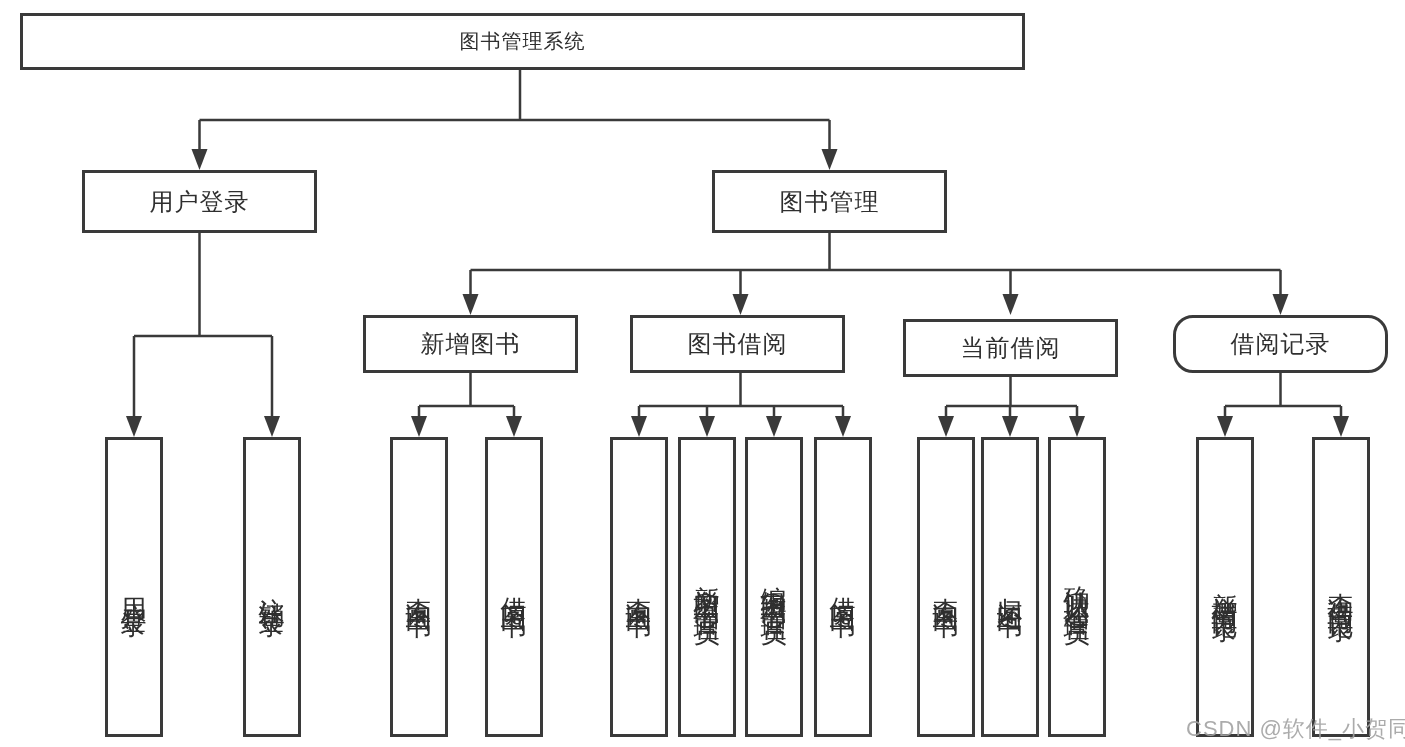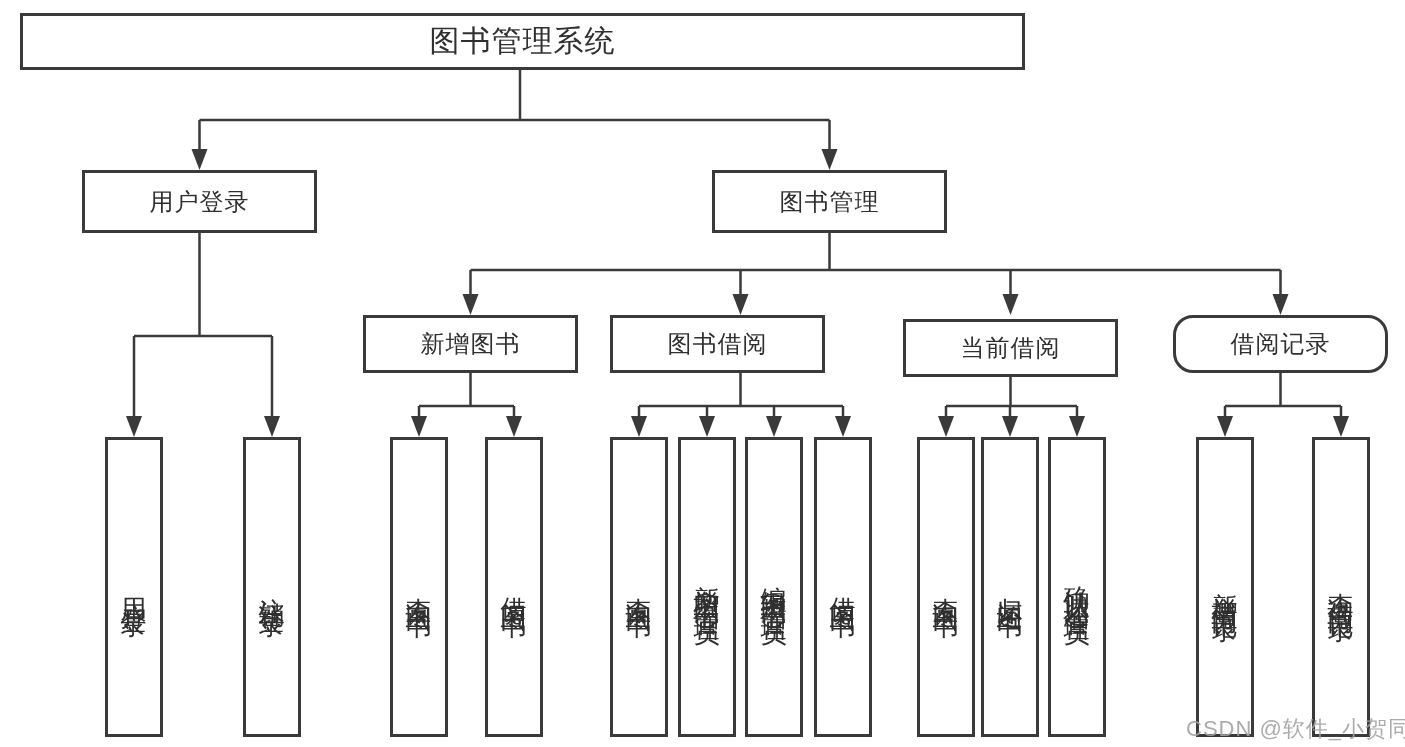--- a/index.html
+++ b/index.html
@@ -25,21 +25,21 @@
     display: flex;
     align-items: center;
     justify-content: center;
     z-index: 2;
   }
   .node .label {
     color: #2f2f2f;
     letter-spacing: 1px;
     white-space: nowrap;
   }
-  .root-box .label { font-size: 30px; }
+  .root-box .label { font-size: 20px; }
   .h-box .label { font-size: 24px; }
   .leaf {
     top: 437px;
     width: 58px;
     height: 300px;
   }
   .leaf .label {
     writing-mode: vertical-rl;
     text-orientation: mixed;
     font-size: 26px;
@@ -123,21 +123,21 @@
   <div class="node h-box" style="left:82px; top:170px; width:235px; height:63px;">
     <span class="label">用户登录</span>
   </div>
   <div class="node h-box" style="left:712px; top:170px; width:235px; height:63px;">
     <span class="label">图书管理</span>
   </div>
 
   <div class="node h-box" style="left:363px; top:315px; width:215px; height:58px;">
     <span class="label">新增图书</span>
   </div>
-  <div class="node h-box" style="left:610px; top:315px; width:215px; height:58px;">
+  <div class="node h-box" style="left:630px; top:315px; width:215px; height:58px;">
     <span class="label">图书借阅</span>
   </div>
   <div class="node h-box" style="left:903px; top:319px; width:215px; height:58px;">
     <span class="label">当前借阅</span>
   </div>
   <div class="node h-box" style="left:1173px; top:315px; width:215px; height:58px;border-radius:20px;">
     <span class="label">借阅记录</span>
   </div>
 
   <div class="node leaf" style="left:105px;">

